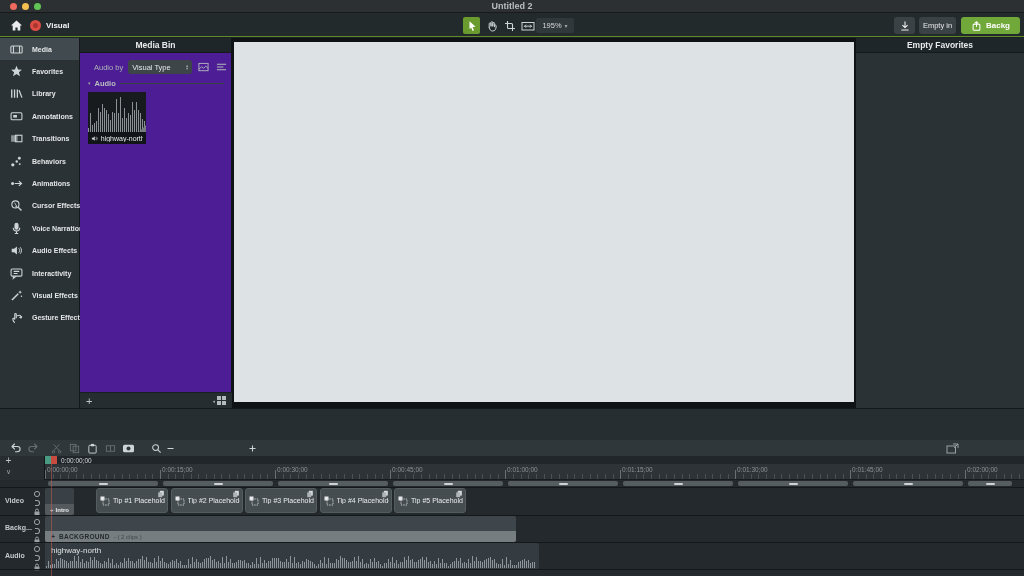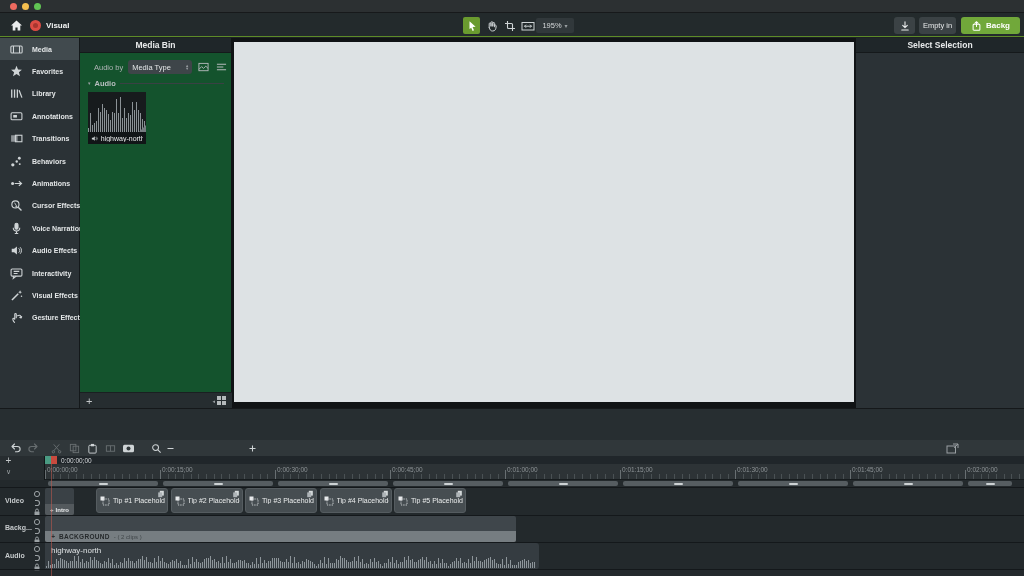--- a/index.html
+++ b/index.html
@@ -29,21 +29,21 @@
   #export-btn { background:#71a83a; color:#fff; font-weight:bold; font-size:8px; gap:4px; }
 
   
   #main { position:absolute; left:0; top:38px; width:1024px; height:370px; }
   #sidebar { position:absolute; left:0; top:0; width:80px; height:370px; background:#2b3236; border-right:1px solid #14181a; }
   .sb-item { position:relative; height:22.4px; display:flex; align-items:center; padding-left:10px; gap:9px; }
   .sb-item.sel { background:#414a4e; }
   .sb-lb { font-size:7px; font-weight:bold; color:#e3e6e7; white-space:nowrap; }
   .sb-ic { width:13px; height:13px; flex:0 0 13px; }
 
-  #media-bin { position:absolute; left:80px; top:0; width:152px; height:370px; background:#14532d; border-right:1px solid #101415; }
+  #media-bin { position:absolute; left:80px; top:0; width:152px; height:370px; background:#4c1d95; border-right:1px solid #101415; }
   .panel-hd { height:15px; background:#1f2629; display:flex; align-items:center; justify-content:center;
               font-size:8.5px; font-weight:bold; color:#e8eaeb; border-bottom:1px solid #15191b; }
   #sort-row { position:absolute; left:0; top:21px; width:152px; height:16px; display:flex; align-items:center; padding-left:14px; gap:5px; }
   #sort-label { font-size:7.5px; color:#aeb3b5; }
   #sort-select { width:64px; height:14px; background:#3e4549; border-radius:3px; display:flex; align-items:center;
                  padding:0 4px; font-size:7.5px; color:#e2e5e6; justify-content:space-between; }
   .updown { display:flex; flex-direction:column; line-height:3.5px; font-size:4.5px; color:#9aa0a3; }
   .view-btn { width:13px; height:13px; display:flex; align-items:center; justify-content:center; }
   #section-row { position:absolute; left:8px; top:40px; width:136px; height:10px; display:flex; align-items:center; gap:4px; }
   #section-row .tri { font-size:5px; color:#9aa0a3; }
@@ -129,20 +129,21 @@
 </style>
 </head>
 <body>
 
 <div id="app">
 
   <div id="titlebar">
     <span class="tl-dot" style="left:10px;background:#ee6a5f"></span>
     <span class="tl-dot" style="left:22px;background:#f5bf4f"></span>
     <span class="tl-dot" style="left:34px;background:#61c454"></span>
+    <div id="win-title">Untitled 2</div>
   </div>
 
   <div id="toolbar">
     <div class="tb-btn" style="left:8px;top:5px;width:16px;height:14px">
       <span>
           <svg width="13" height="13" viewBox="0 0 13 13">
             <path d="M6.5 1.5 L12 6.5 H10.3 V11.5 H7.6 V8.6 H5.4 V11.5 H2.7 V6.5 H1 Z" fill="#e9ebec"></path>
           </svg>
         </span>
     </div>
@@ -329,21 +330,21 @@
           </span>
           <span class="sb-lb">Gesture Effects</span>
         </div>
       </nav>
 
     <section id="media-bin">
       <div class="panel-hd">Media Bin</div>
       <div id="sort-row">
         <span id="sort-label">Audio by</span>
         <div id="sort-select">
-          <span>Media Type</span>
+          <span>Visual Type</span>
           <span class="updown">
               <span>▴</span>
               <span>▾</span>
             </span>
         </div>
         <div class="view-btn">
           <span>
               <svg width="11" height="11" viewBox="0 0 12 12" fill="none" stroke="#b5babc" stroke-width="1">
                 <rect x="1" y="1.5" width="10" height="8"></rect>
                 <path d="M1 8 L4 5 L6 7 L8.5 4.5 L11 7"></path>
@@ -420,21 +421,21 @@
             </span>
         </span>
       </div>
     </section>
 
     <section id="canvas-area">
       <div id="canvas"></div>
     </section>
 
     <aside id="props-panel">
-      <div class="panel-hd">Select Selection</div>
+      <div class="panel-hd">Empty Favorites</div>
     </aside>
   </div>
 
   <div id="playbar">
     
     
     
     
     
     

